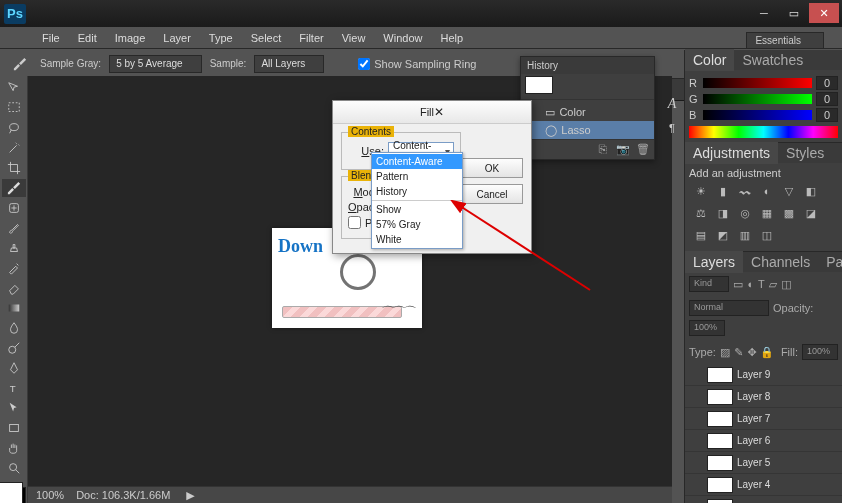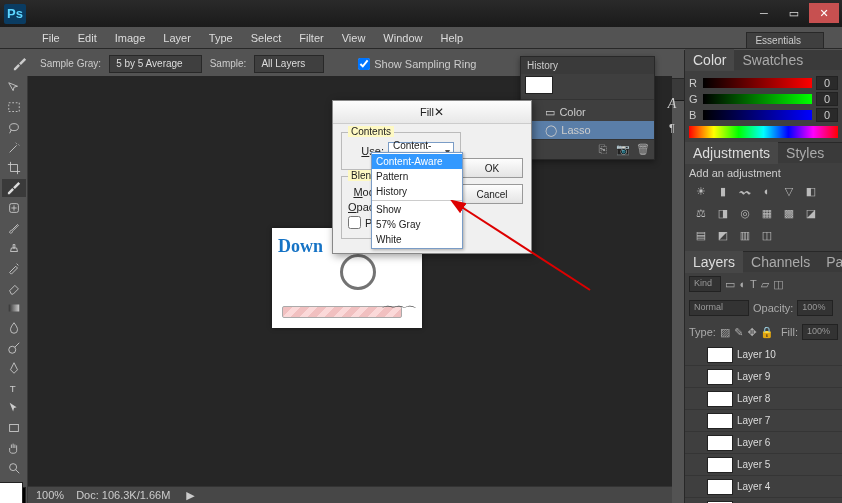--- a/index.html
+++ b/index.html
@@ -63,21 +63,21 @@
 .hist-foot span{color:#aaa;cursor:pointer;width:14px;text-align:center}
 .mini-col{position:absolute;right:158px;top:96px;width:24px;display:flex;flex-direction:column;gap:10px;align-items:center}
 .mini-col span{color:#ccc;cursor:pointer}
 .statusbar{position:absolute;left:28px;right:170px;bottom:0;height:17px;background:#474747;color:#ccc;display:flex;align-items:center;gap:12px;padding:0 8px;font-size:10px;border-top:1px solid #333}
 .statusbar .tri{margin-left:4px}
 .dialog{position:absolute;left:332px;top:100px;width:200px;background:#f0f0f0;border:1px solid #888;box-shadow:2px 2px 8px rgba(0,0,0,.4)}
 .dlg-title{background:linear-gradient(#fdfdfd,#e8e8e8);padding:4px 6px;color:#222;font-size:11px;display:flex;justify-content:center;align-items:center;border-bottom:1px solid #ccc}
 .dlg-title .x{cursor:pointer;font-size:12px}
 .dlg-body{padding:8px;position:relative}
 .fieldset{border:1px solid #bbb;padding:6px;margin-bottom:6px;position:relative}
-.fieldset .leg{position:absolute;top:-7px;left:6px;background:#fef9c3;padding:0 3px;font-size:10px;color:#222}
+.fieldset .leg{position:absolute;top:-7px;left:6px;background:#eab308;padding:0 3px;font-size:10px;color:#222}
 .frow{display:flex;align-items:center;gap:4px;margin:3px 0;font-size:10px;color:#222}
 .frow .lbl{width:36px;text-align:right}
 .frow .lbl u{text-decoration:underline}
 .combo{flex:1;height:18px;border:1px solid #7a9cc6;background:#fff;color:#222;padding:0 4px;font-size:10px;display:flex;align-items:center;position:relative}
 .combo::after{content:"▾";position:absolute;right:3px;color:#555}
 .btn{width:62px;height:20px;background:linear-gradient(#fdfdfd,#e4e4e4);border:1px solid #999;cursor:pointer;font-size:10px;color:#222}
 .btns{position:absolute;right:8px;top:34px;display:flex;flex-direction:column;gap:6px}
 .dropdown{position:absolute;left:371px;top:152px;width:92px;background:#fff;border:1px solid #7a9cc6;box-shadow:1px 1px 3px rgba(0,0,0,.3);z-index:50}
 .dropdown .sect{border-bottom:1px solid #ccc;padding:1px 0}
 .dropdown .opt{padding:2px 4px;font-size:10px;color:#222;cursor:pointer}
@@ -338,50 +338,45 @@
       </div>
     </div>
   </div>
   <div class="panel" style="flex:1;display:flex;flex-direction:column">
     <div class="panel-tabs">
       <span class="ptab active">Layers</span>
       <span class="ptab">Channels</span>
       <span class="ptab">Paths</span>
     </div>
     <div class="layer-ctrl">
-      <span class="sm-sel" style="width:32px">Kind</span>
+      <span class="sm-sel" style="width:40px">Kind</span>
       <span>▭</span>
         <span>◐</span>
         <span>T</span>
         <span>▱</span>
         <span>◫</span>
     </div>
     <div class="layer-ctrl">
-      <span class="sm-sel" style="width:60px">Normal</span>
+      <span class="sm-sel" style="width:80px">Normal</span>
       <span>Opacity:</span>
       <span class="sm-sel" style="width:36px">100%</span>
     </div>
     <div class="layer-ctrl">
       <span>Type:</span>
       <span>▨</span>
         <span>✎</span>
         <span>✥</span>
         <span>🔒</span>
       <span style="margin-left:auto">Fill:</span>
       <span class="sm-sel" style="width:36px">100%</span>
     </div>
     <div class="layers-list" id="layers-list">
         <div class="layer-row">
           <span class="vis"></span>
           <div class="thumb"></div>
-          <span class="layer-name">Layer 10</span>
-        </div>
-        <div class="layer-row">
-          <span class="vis"></span>
-          <div class="thumb"></div>
           <span class="layer-name">Layer 9</span>
         </div>
         <div class="layer-row">
           <span class="vis"></span>
           <div class="thumb"></div>
           <span class="layer-name">Layer 8</span>
         </div>
         <div class="layer-row">
           <span class="vis"></span>
           <div class="thumb"></div>

